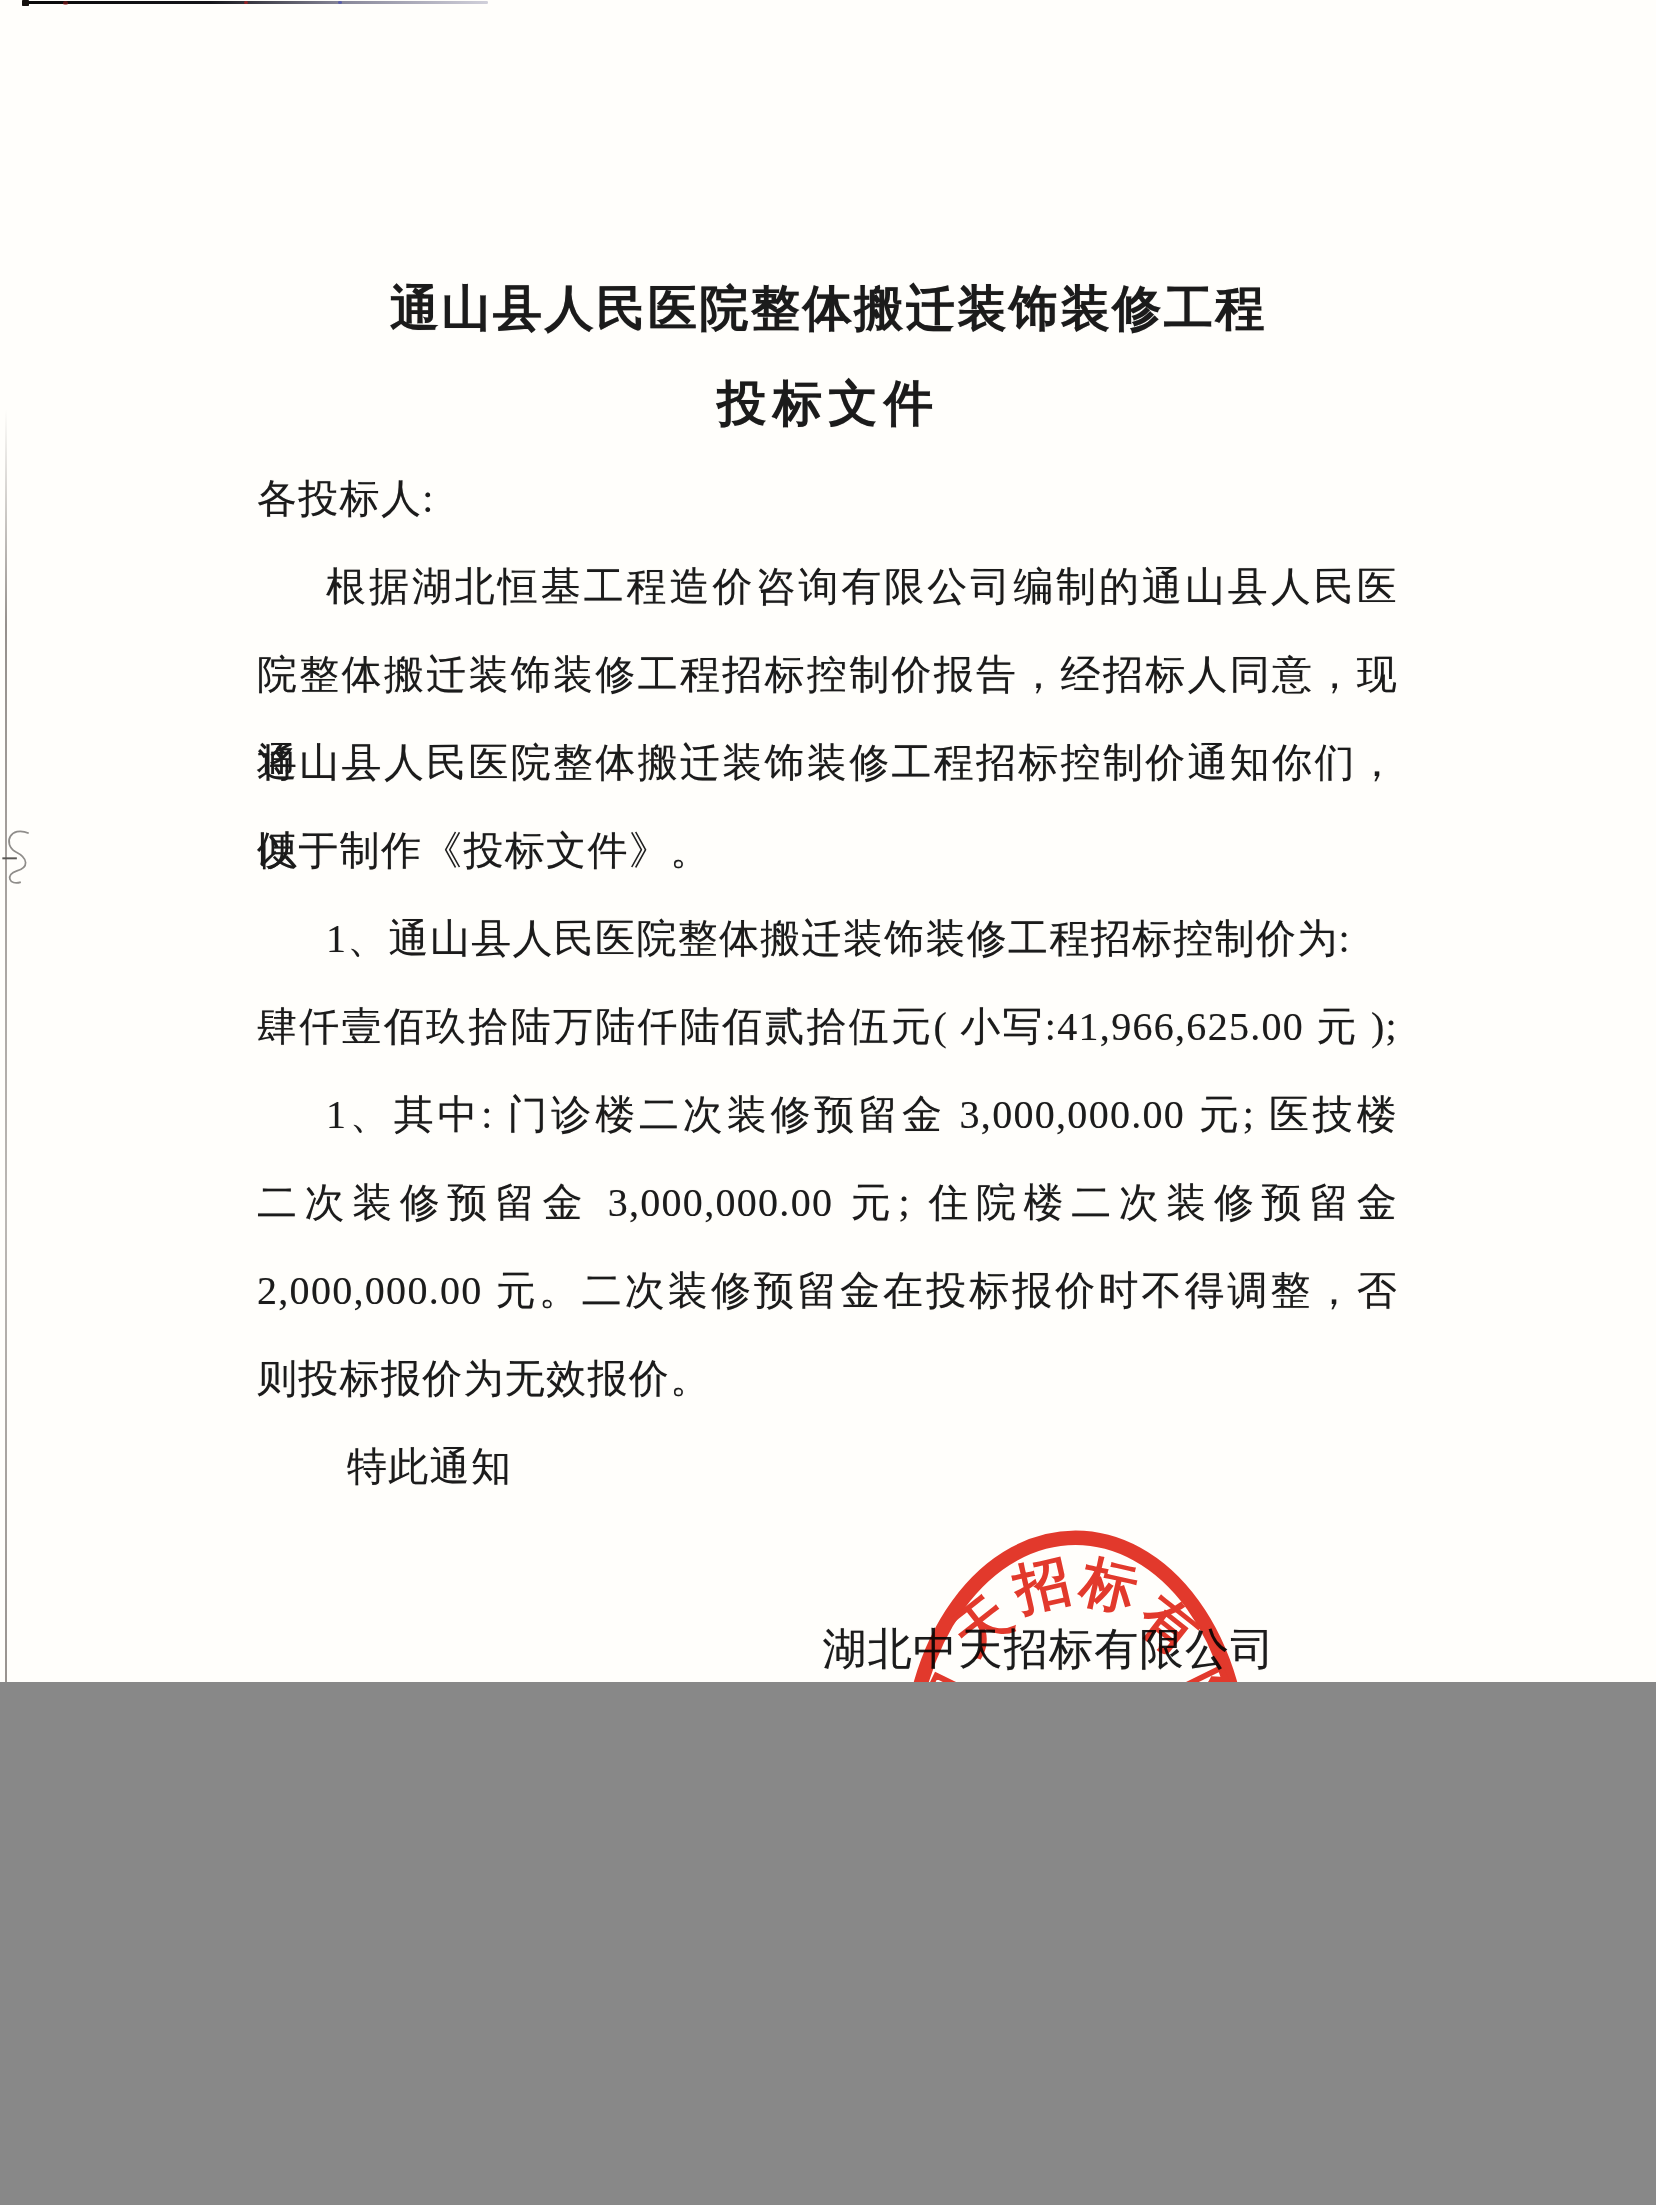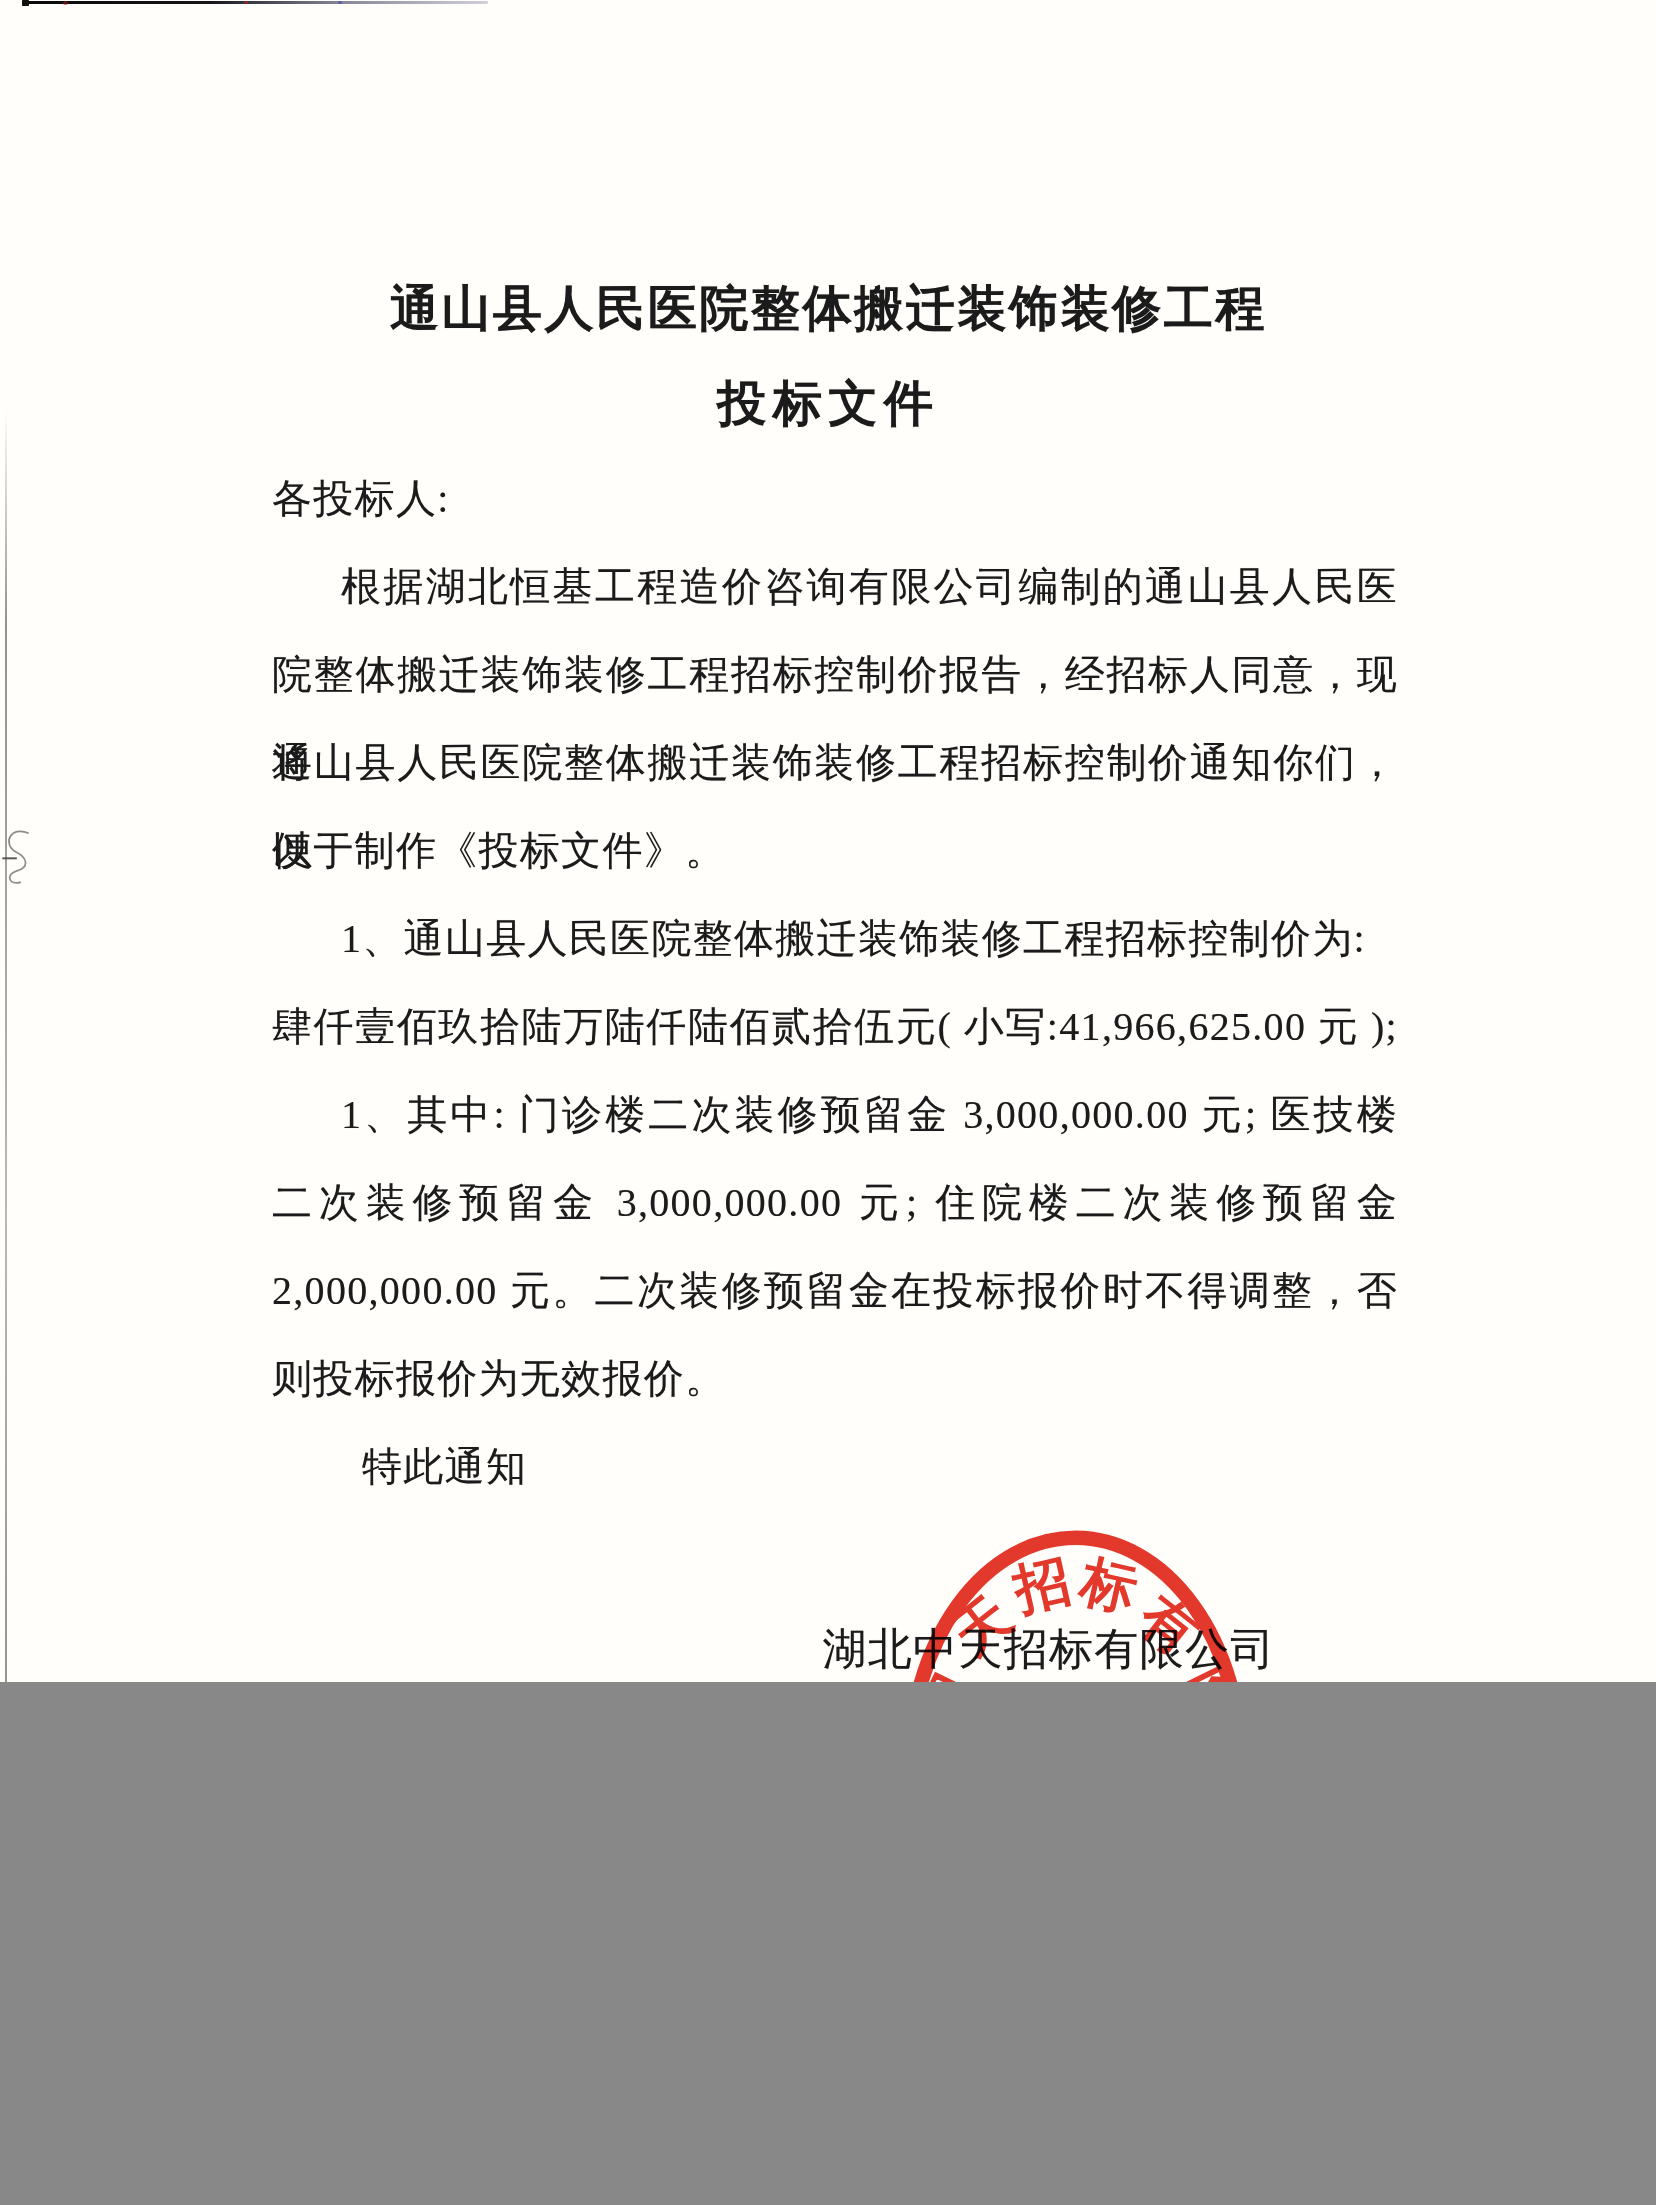--- a/index.html
+++ b/index.html
@@ -32,21 +32,21 @@
     text-shadow:0 0 0.7px rgba(0,0,0,.45);
   }
   .doc-title.t1{top:272px;letter-spacing:2.6px;}
   .doc-title.t2{top:367px;letter-spacing:6.6px;}
   .body-lines{
     position:absolute;left:257px;top:455px;width:1141px;z-index:2;
     font-size:40px;letter-spacing:1.3px;
     text-shadow:0 0 0.7px rgba(0,0,0,.4);
   }
   .body-lines .line{
-    height:88px;line-height:88px;white-space:nowrap;margin-left:15px;
+    height:88px;line-height:88px;white-space:nowrap;
   }
   .body-lines .line.j{
     white-space:normal;
     text-align:justify;
     text-align-last:justify;
     font-family:Liberation Serif, serif;
   }
   .signature-company{
     position:absolute;left:818px;top:1617px;width:462px;z-index:2;
     font-size:44px;line-height:66px;letter-spacing:1.3px;text-align:center;

